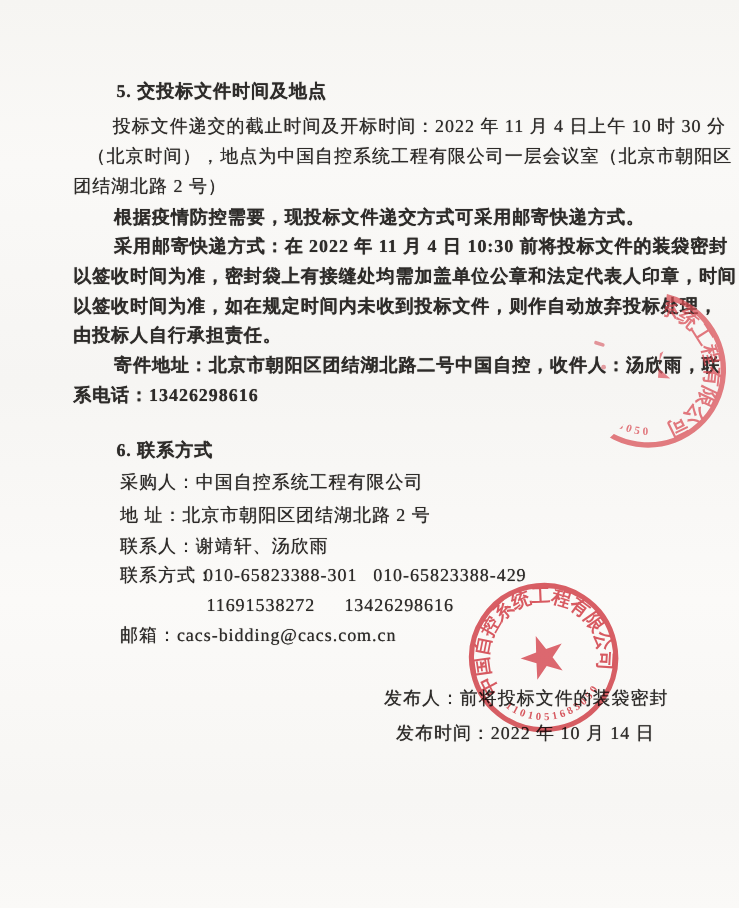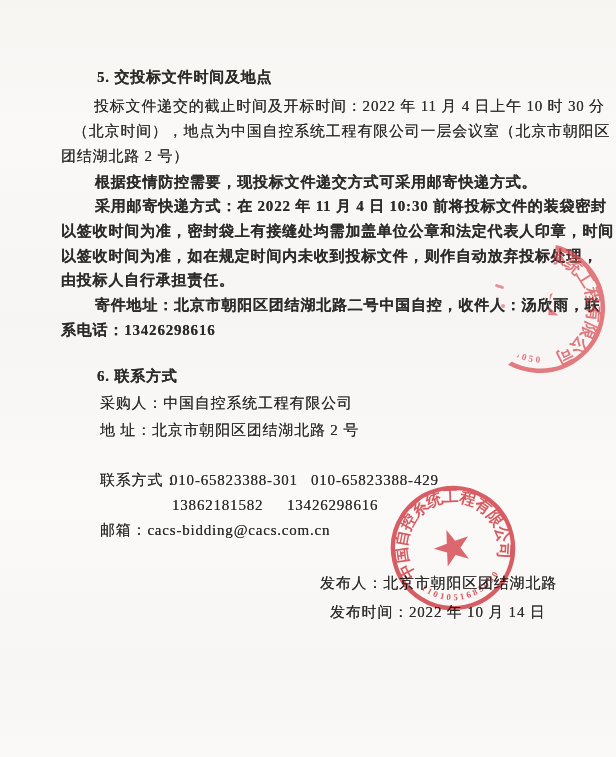--- a/index.html
+++ b/index.html
@@ -60,30 +60,31 @@
   <div class="line bold" style="left:61px; top:246px;">以签收时间为准，如在规定时间内未收到投标文件，则作自动放弃投标处理，</div>
   <div class="line bold" style="left:61px; top:270px;">由投标人自行承担责任。</div>
 
   <div class="line bold" style="left:95px; top:295px;">寄件地址：北京市朝阳区团结湖北路二号中国自控，收件人：汤欣雨，联</div>
   <div class="line bold" style="left:61px; top:320px;">系电话：13426298616</div>
 
   <div class="line bold" style="left:97px; top:366px;">6. 联系方式</div>
 
   <div class="line" style="left:100px; top:393px;">采购人：中国自控系统工程有限公司</div>
   <div class="line" style="left:100px; top:420px;">地 址：北京市朝阳区团结湖北路 2 号</div>
+  <div class="line" style="left:100px; top:446px;">联系人：谢靖轩、汤欣雨</div>
 
   <div class="line" style="left:100px; top:470px;">联系方式：</div>
   <div class="line" style="left:170px; top:470px;">010-65823388-301</div>
   <div class="line" style="left:287px; top:470px;padding-left:24px;">010-65823388-429</div>
-  <div class="line" style="left:172px; top:495px;">13862181582</div>
+  <div class="line" style="left:172px; top:495px;">11691538272</div>
   <div class="line" style="left:287px; top:495px;">13426298616</div>
 
   <div class="line" style="left:100px; top:520px;">邮箱：cacs-bidding@cacs.com.cn</div>
 
-  <div class="line" style="left:320px; top:573px;">发布人：北京市朝阳区团结湖北路</div>
+  <div class="line" style="left:320px; top:573px;">发布人：前将投标文件的装袋密封</div>
   <div class="line" style="left:330px; top:602px;">发布时间：2022 年 10 月 14 日</div>
 
   <div class="seal-wrap" style="left:387px; top:482px; width:132px; height:132px; opacity:0.88; transform:rotate(-12deg);">
     <svg class="seal-svg" viewBox="0 0 200 200">
       <defs>
         <path id="seal-a-ring" d="M 36.6 129.6 A 70 70 0 1 1 163.4 129.6"></path>
         <path id="seal-a-num" d="M 39.5 150.8 A 79 79 0 0 0 160.5 150.8"></path>
       </defs>
       <circle class="seal-ring" cx="100" cy="100" r="91"></circle>
       <polygon class="seal-star" transform="rotate(-8 100 100)" points="100,71 93.3,90.8 72.4,91 89.2,103.5 83,123.5 100,111.4 117,123.5 110.8,103.5 127.6,91 106.7,90.8"></polygon>

